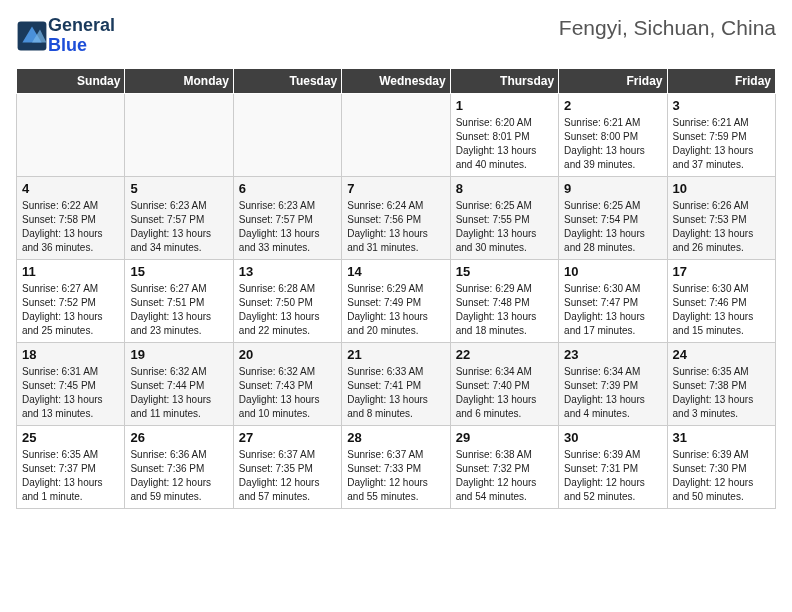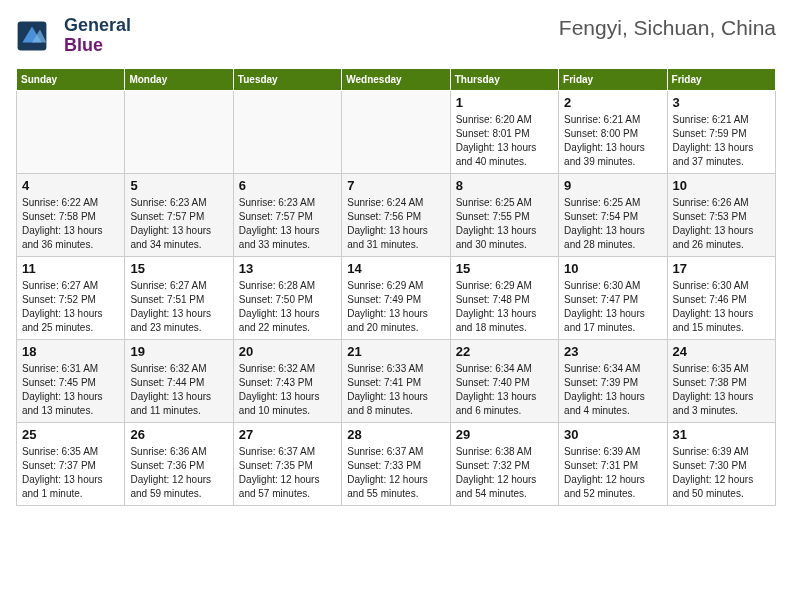--- a/index.html
+++ b/index.html
@@ -12,30 +12,30 @@
     }
     .header {
       display: flex;
       justify-content: space-between;
       align-items: flex-start;
       margin-bottom: 12px;
     }
     .logo {
       display: flex;
       align-items: center;
-      gap: 16px;
+      gap: 0;
     }
     .logo-text {
       font-size: 18px;
       font-weight: bold;
       color: #1a3a5c;
       line-height: 1.1;
     }
     .logo-text span {
-      color: #701a75;
+      color: #1d4ed8;
     }
     .logo-icon {
       width: 32px;
       height: 32px;
     }
     .title-block {
       text-align: right;
     }
     .calendar-title {
       font-size: 36px;
@@ -45,25 +45,25 @@
     .calendar-subtitle {
       font-size: 21px;
       color: #555;
     }
     table {
       width: 100%;
       border-collapse: collapse;
       font-size: 11px;
     }
     thead tr th {
-      background-color: #4d7c0f;
+      background-color: #404040;
       color: #fff;
       padding: 5px 4px;
-      text-align: left;
-      font-size: 10px;
+      text-align: right;
+      font-size: 12px;
       font-weight: bold;
       border: 1px solid #fff;
     }
     tbody tr td {
       border: 1px solid #ccc;
       vertical-align: top;
       padding: 4px 5px;
       height: 80px;
       width: 14.28%;
       background: #fff;

